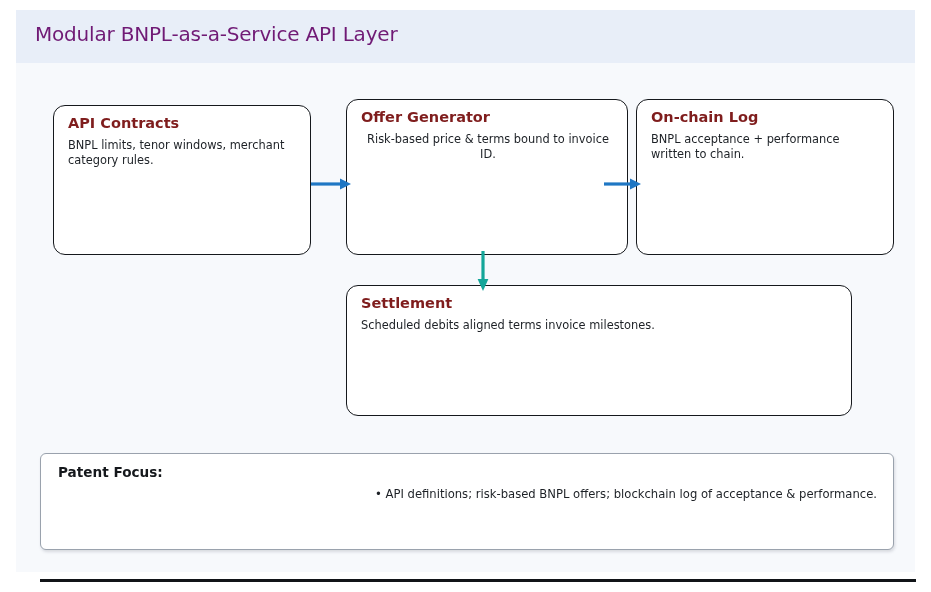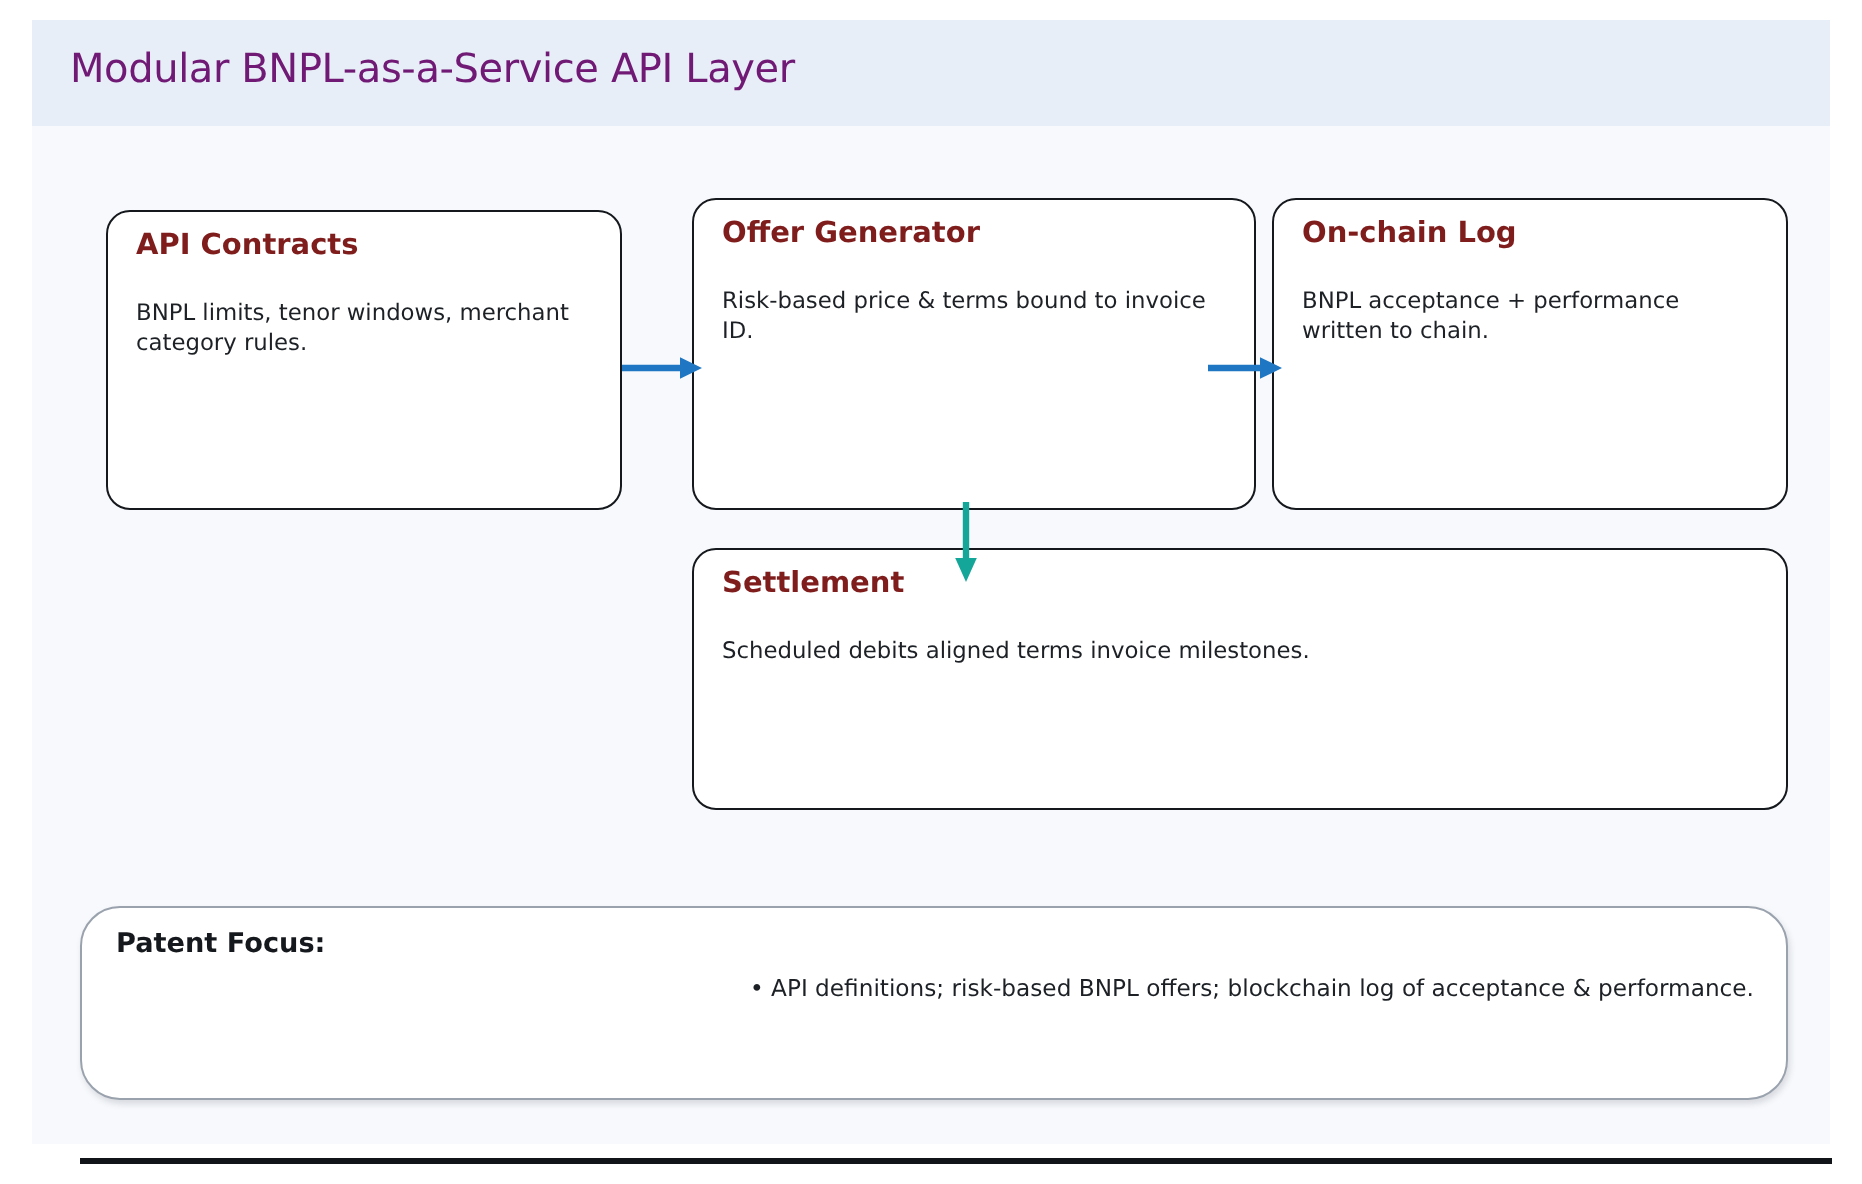--- a/index.html
+++ b/index.html
@@ -56,44 +56,43 @@
     white-space: nowrap;
   }
   .node-desc {
     position: absolute;
     left: 14px;
     top: 32px;
     right: 12px;
     font-size: 11.4px;
     line-height: 1.32;
     color: #1d2126;
-    margin-top: 11px;
   }
   #node-api      { left: 37px;  top: 95px;  width: 258px; height: 150px; }
-  #node-offer    { left: 330px; top: 89px;  width: 282px; height: 156px; }
+  #node-offer    { left: 330px; top: 89px;  width: 282px; height: 156px; text-align: center; }
   #node-onchain  { left: 620px; top: 89px;  width: 258px; height: 156px; }
-  #node-settle   { left: 330px; top: 264px; width: 548px; height: 131px; padding-left: 31px; }
+  #node-settle   { left: 330px; top: 275px; width: 506px; height: 131px; padding-left: 31px; }
 
   .arrow-h {
     position: absolute;
     height: 14px;
   }
   #arrow-api-offer   { left: 295px; top: 167px; width: 40px; }
   #arrow-offer-chain { left: 588px; top: 167px; width: 37px; }
   #arrow-offer-settle{ position: absolute; left: 459px; top: 241px; width: 16px; height: 40px; }
 
   #patent-box {
     position: absolute;
     left: 24px;
     top: 443px;
     width: 854px;
     height: 97px;
     background: #ffffff;
     border: 1.3px solid #9aa2ad;
-    border-radius: 20px;
+    border-radius: 6px;
     box-sizing: border-box;
     box-shadow: 1px 2px 3px rgba(70,80,95,0.18);
   }
   #patent-title {
     position: absolute;
     left: 17px;
     top: 10px;
     font-size: 13.6px;
     font-weight: bold;
     color: #15181c;

